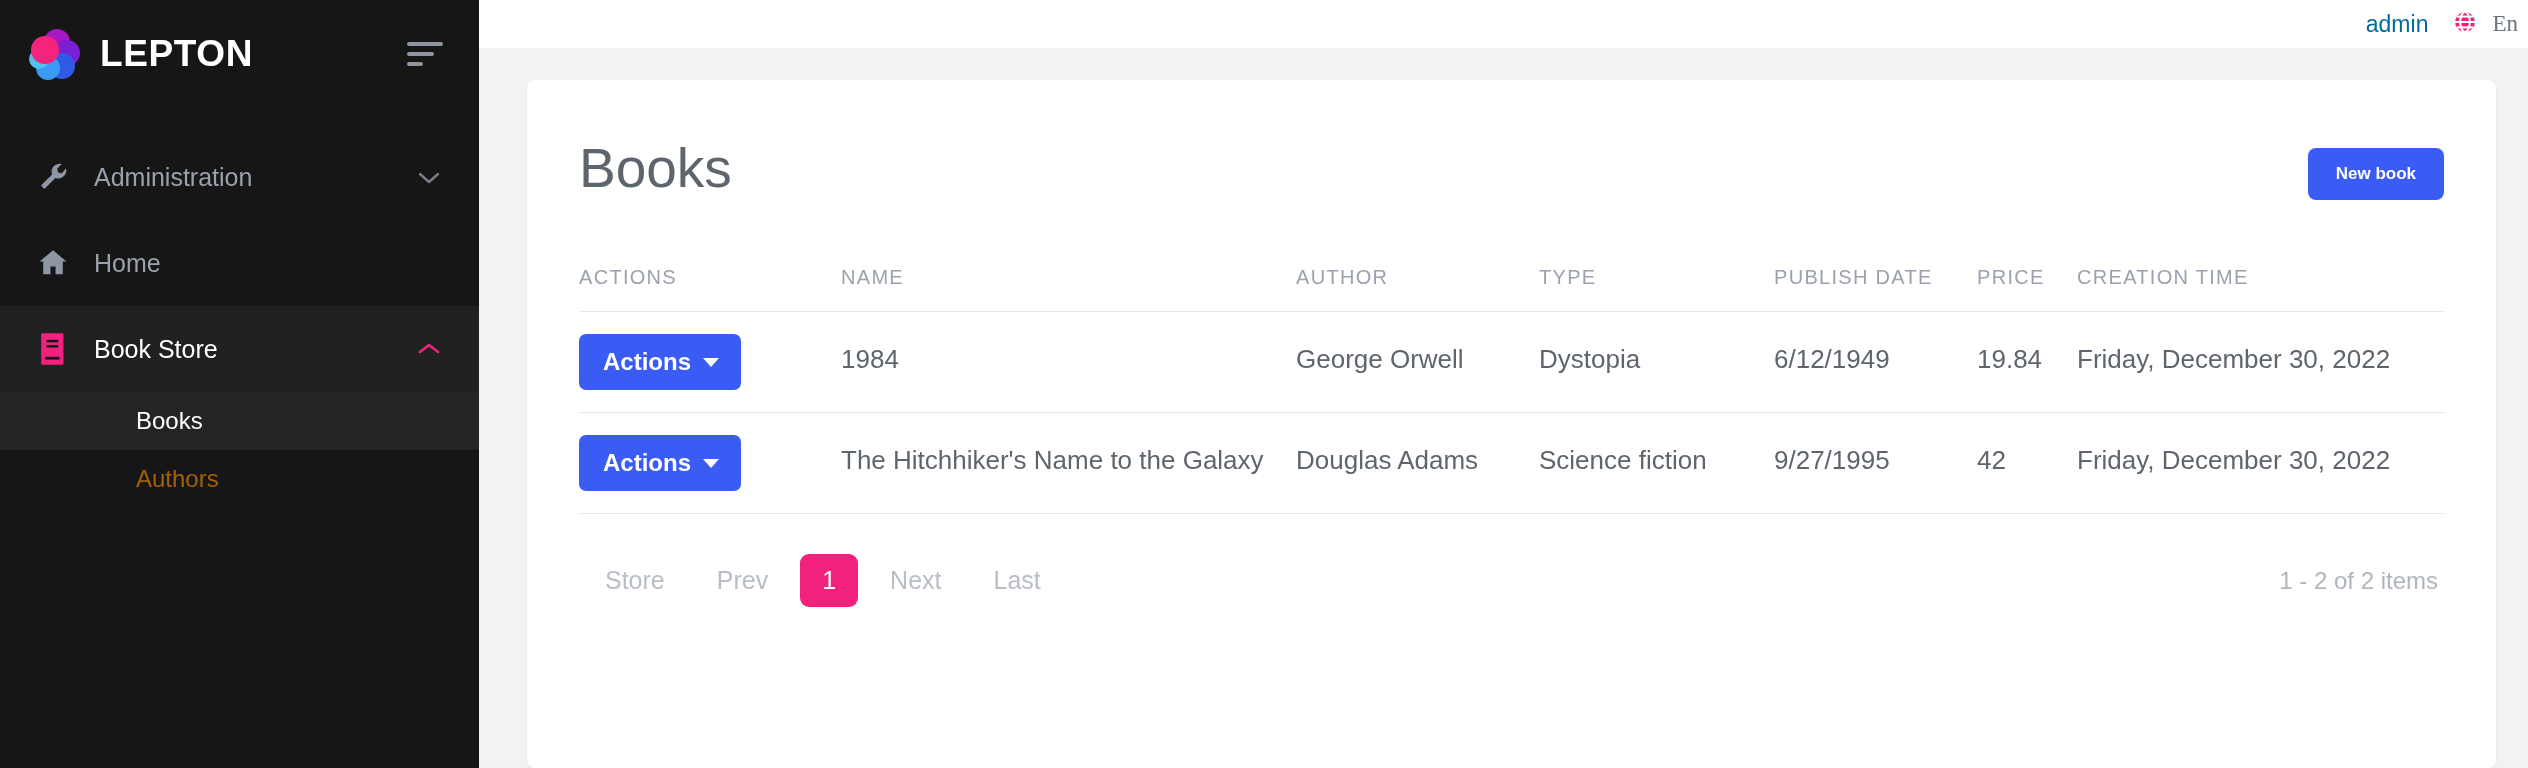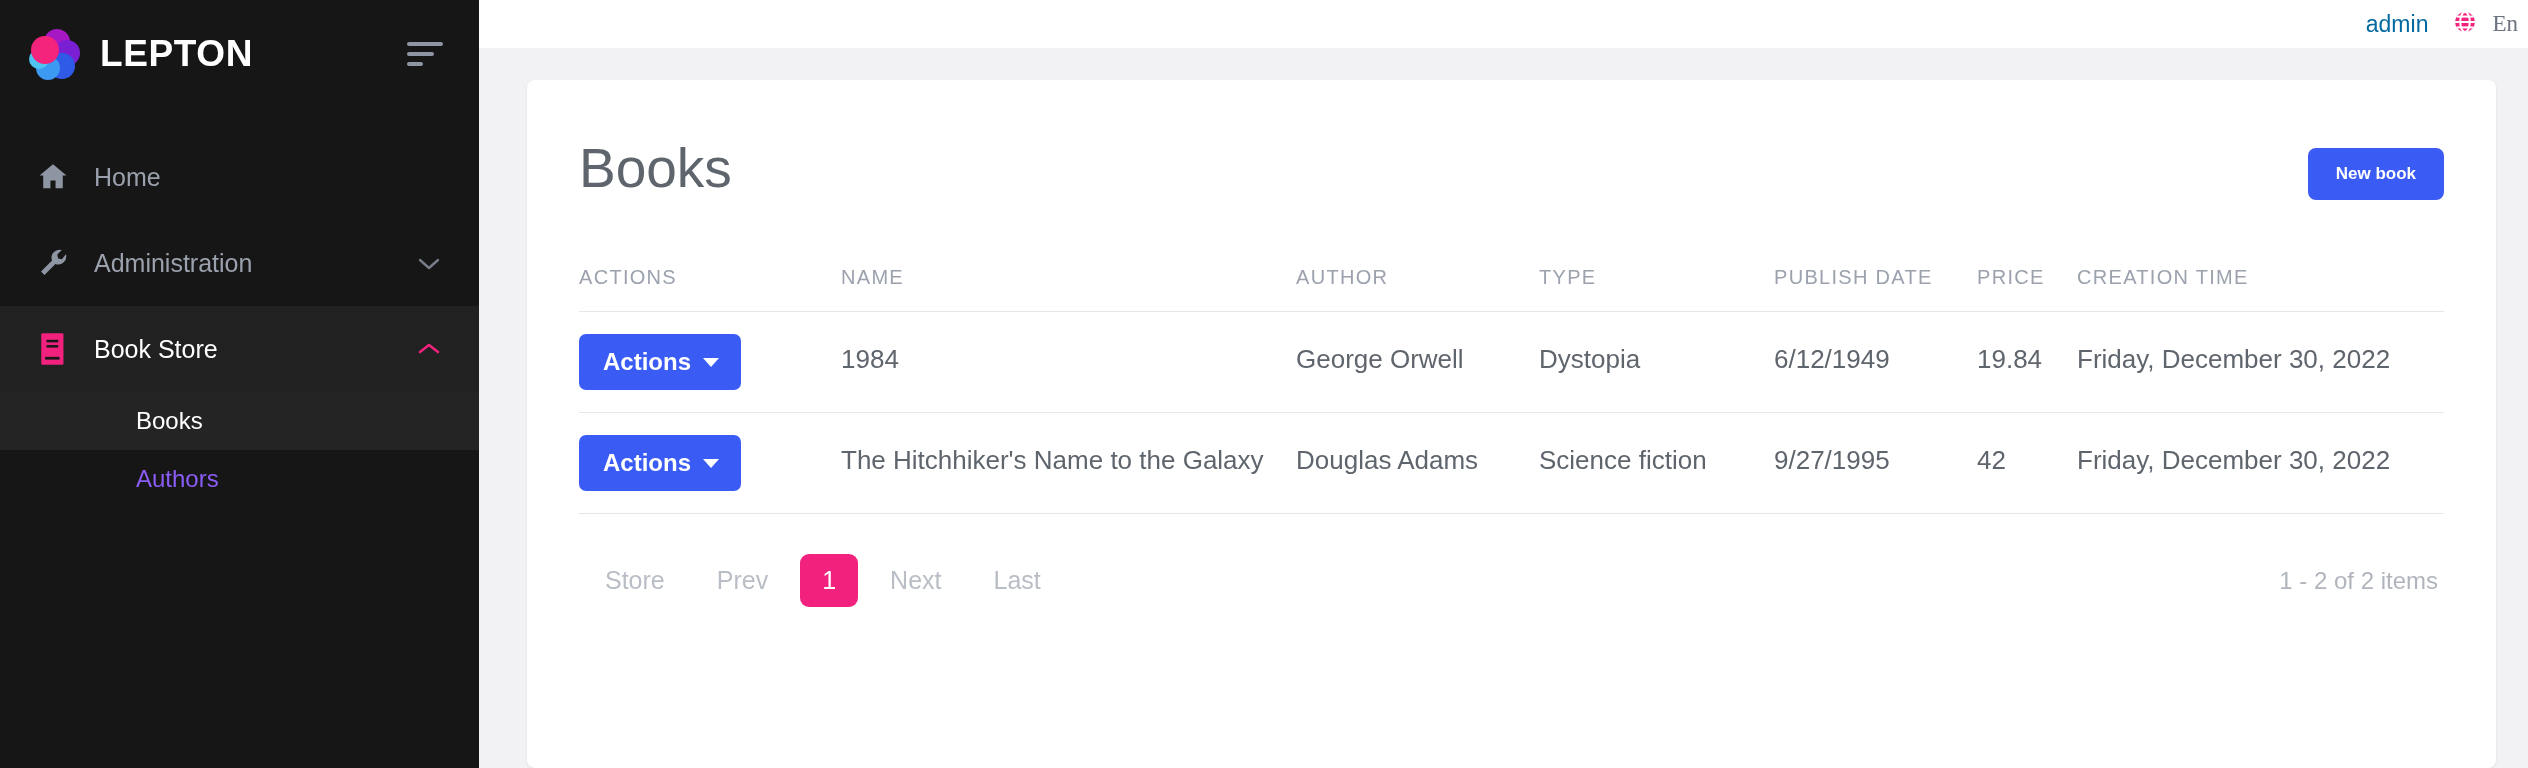--- a/index.html
+++ b/index.html
@@ -51,21 +51,21 @@
   .nav-item .nav-label {
     font-size: 25px; color: #9aa1ad; white-space: nowrap;
   }
   .nav-item.open { background: #212121; }
   .nav-item.open .nav-label { color: #ffffff; }
   .chev { margin-left: auto; width: 28px; height: 18px; }
   .sub-item {
     height: 58px; display: flex; align-items: center;
     padding-left: 136px; cursor: pointer;
   }
-  .sub-item .nav-label { font-size: 24px; color: #8b5cf6; }
+  .sub-item .nav-label { font-size: 24px; color: #a16207; }
   .sub-item.active { background: #242424; }
   .sub-item.active .nav-label { color: #ffffff; }
 
   
   .main {
     flex: 1; height: 768px; position: relative;
     background: #f2f2f4;
     display: flex; flex-direction: column;
     overflow: hidden;
   }
@@ -190,39 +190,39 @@
         <i></i>
           <i></i>
           <i></i>
       </div>
     </div>
 
     <nav class="nav">
 
       <div class="nav-item">
         <span class="nav-icon">
-          <svg width="34" height="34" viewBox="0 0 24 24" fill="#8f96a3">
-            <path d="M12 3 2.5 11h2.6v9h5.1v-5.6h3.6V20h5.1v-9h2.6z"></path>
-          </svg>
-        </span>
-        <span class="nav-label">Home</span>
-      </div>
-
-      <div class="nav-item">
-        <span class="nav-icon">
           <svg width="32" height="32" viewBox="0 0 24 24" fill="#8f96a3">
             <path d="M21.7 5.4a6 6 0 0 1-7.9 7.3L5.6 21 3 18.4l8.3-8.2a6 6 0 0 1 7.3-7.9l-3.4 3.4.6 2.9 2.9.6z"></path>
           </svg>
         </span>
         <span class="nav-label">Administration</span>
         <span class="chev">
           <svg width="28" height="18" viewBox="0 0 28 18" fill="none" stroke="#777d88" stroke-width="2.4" stroke-linecap="round" stroke-linejoin="round">
             <polyline points="5,6 14,14 23,6"></polyline>
           </svg>
         </span>
+      </div>
+
+      <div class="nav-item">
+        <span class="nav-icon">
+          <svg width="34" height="34" viewBox="0 0 24 24" fill="#8f96a3">
+            <path d="M12 3 2.5 11h2.6v9h5.1v-5.6h3.6V20h5.1v-9h2.6z"></path>
+          </svg>
+        </span>
+        <span class="nav-label">Home</span>
       </div>
 
       <div class="nav-item open">
         <span class="nav-icon">
           <svg width="32" height="34" viewBox="0 0 24 26" fill="#f2217e">
             <path d="M4 1h15a1 1 0 0 1 1 1v22a1 1 0 0 1-1 1H4a1 1 0 0 1-1-1V2a1 1 0 0 1 1-1z"></path>
             <rect x="7" y="6" width="9" height="1.9" fill="#161616"></rect>
             <rect x="7" y="10" width="9" height="1.9" fill="#161616"></rect>
             <rect x="6" y="19" width="11" height="2.1" fill="#161616"></rect>
           </svg>

